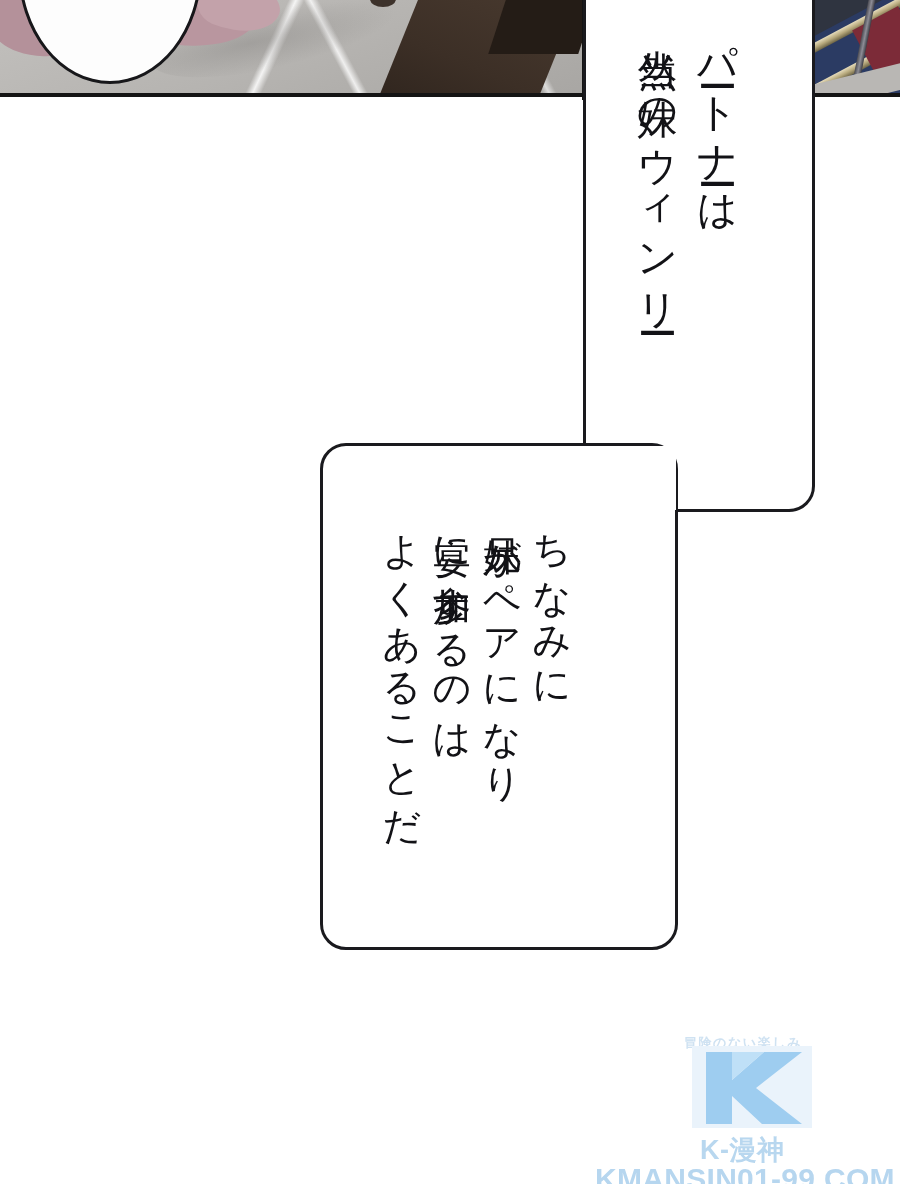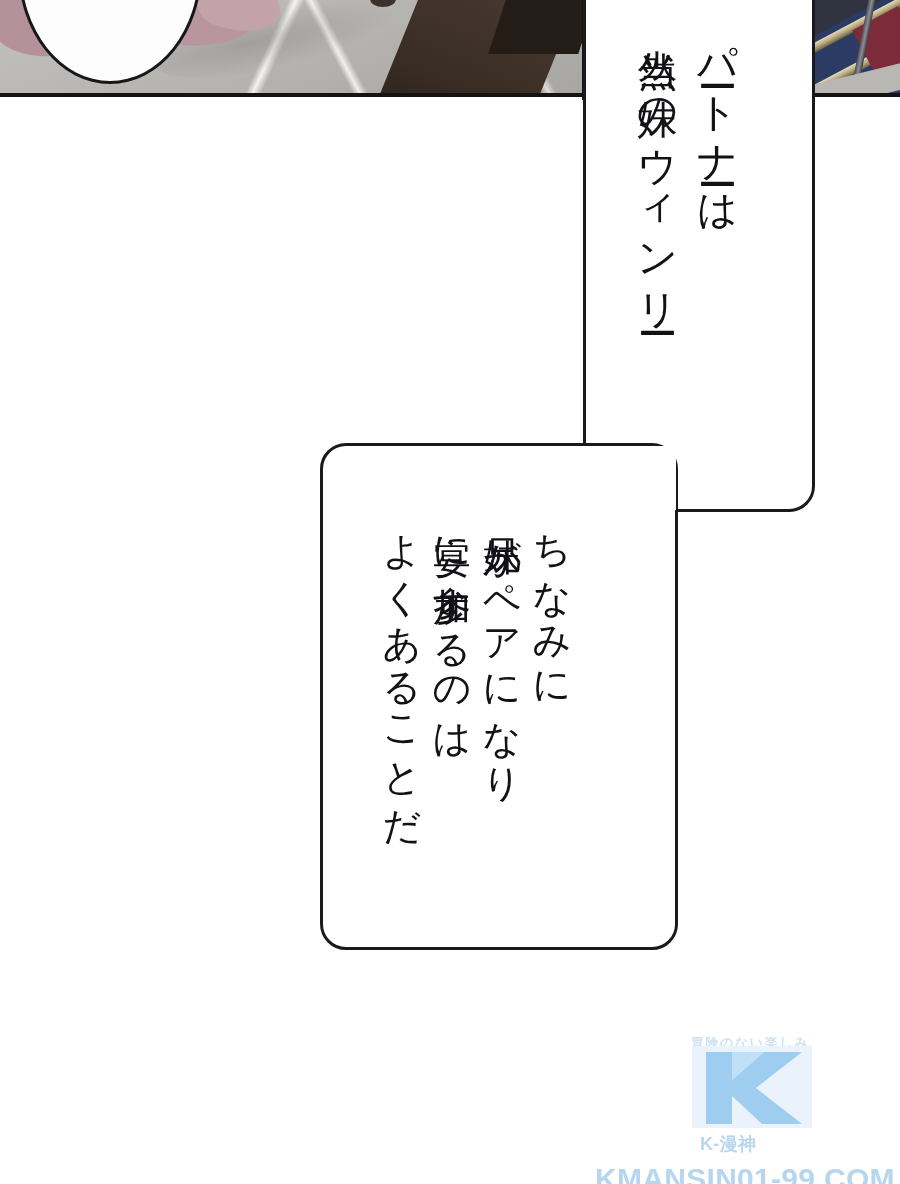--- a/index.html
+++ b/index.html
@@ -316,40 +316,40 @@
     position: absolute;
     left: 600px;
     top: 1028px;
     width: 296px;
     height: 150px;
     z-index: 9;
     user-select: none;
   }
   .wm-tagline {
     position: absolute;
-    left: 91px;
+    left: 84px;
     top: 6px;
     font-size: 13px;
     color: #cfe2f2;
     letter-spacing: .12em;
     font-family: "Liberation Sans", sans-serif;
     font-weight: 700;
   }
   .wm-logo {
     position: absolute;
     left: 92px;
     top: 18px;
     width: 120px;
     height: 82px;
   }
   .wm-brand {
     position: absolute;
     left: 100px;
     top: 104px;
-    font-size: 18px;
+    font-size: 27px;
     color: #b8d7ef;
     font-family: "Liberation Sans", sans-serif;
     font-weight: 700;
     letter-spacing: .02em;
   }
   .wm-url {
     position: absolute;
     left: -5px;
     top: 134px;
     font-size: 30px;

